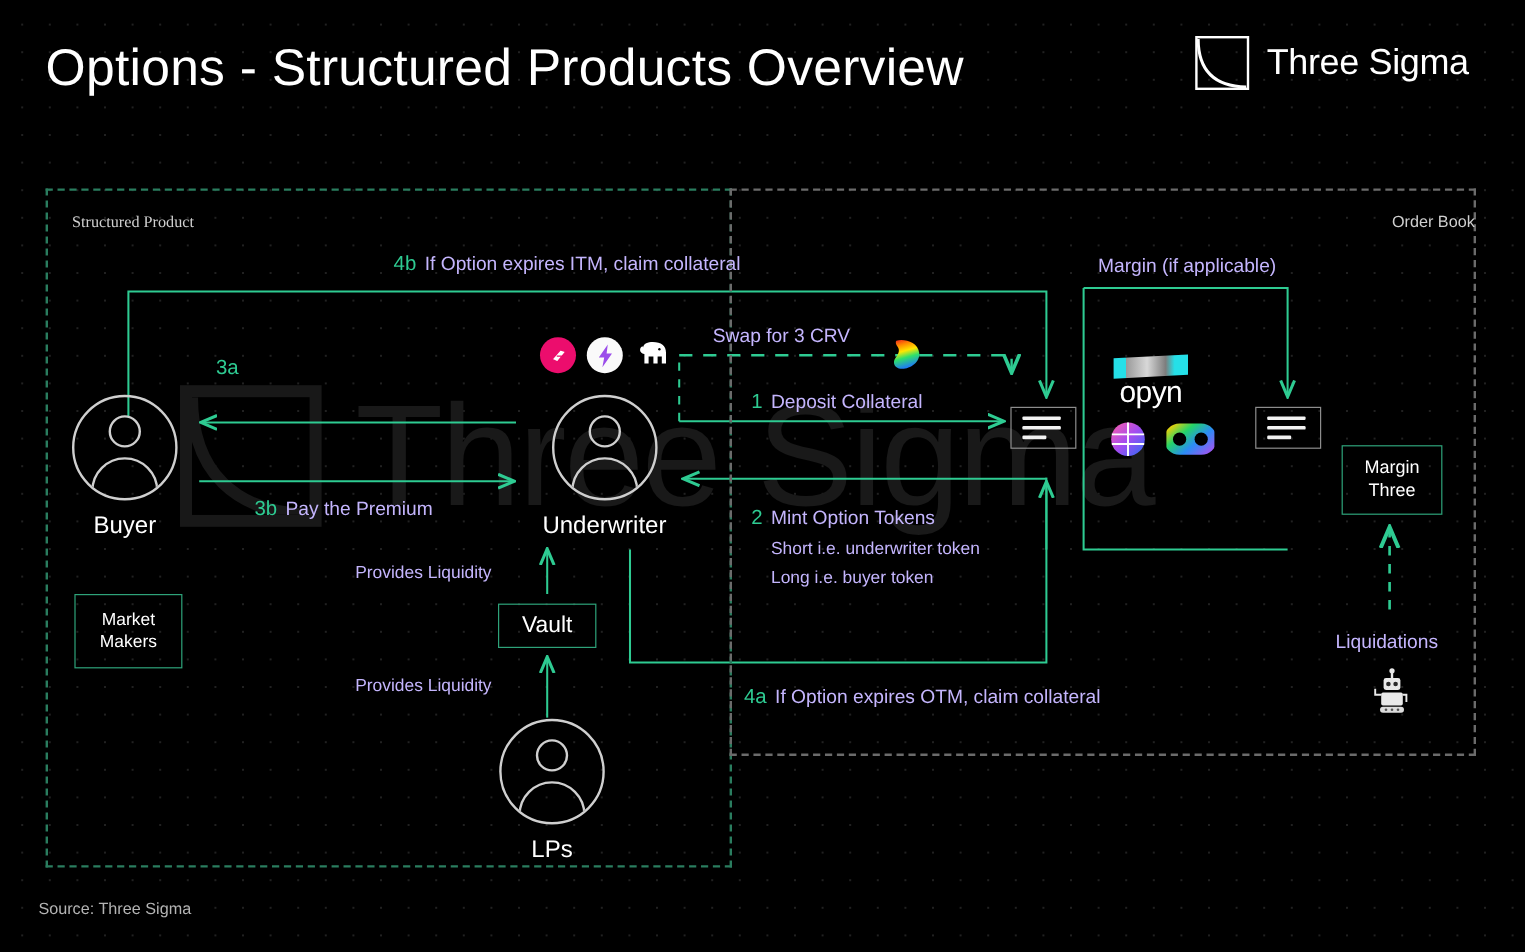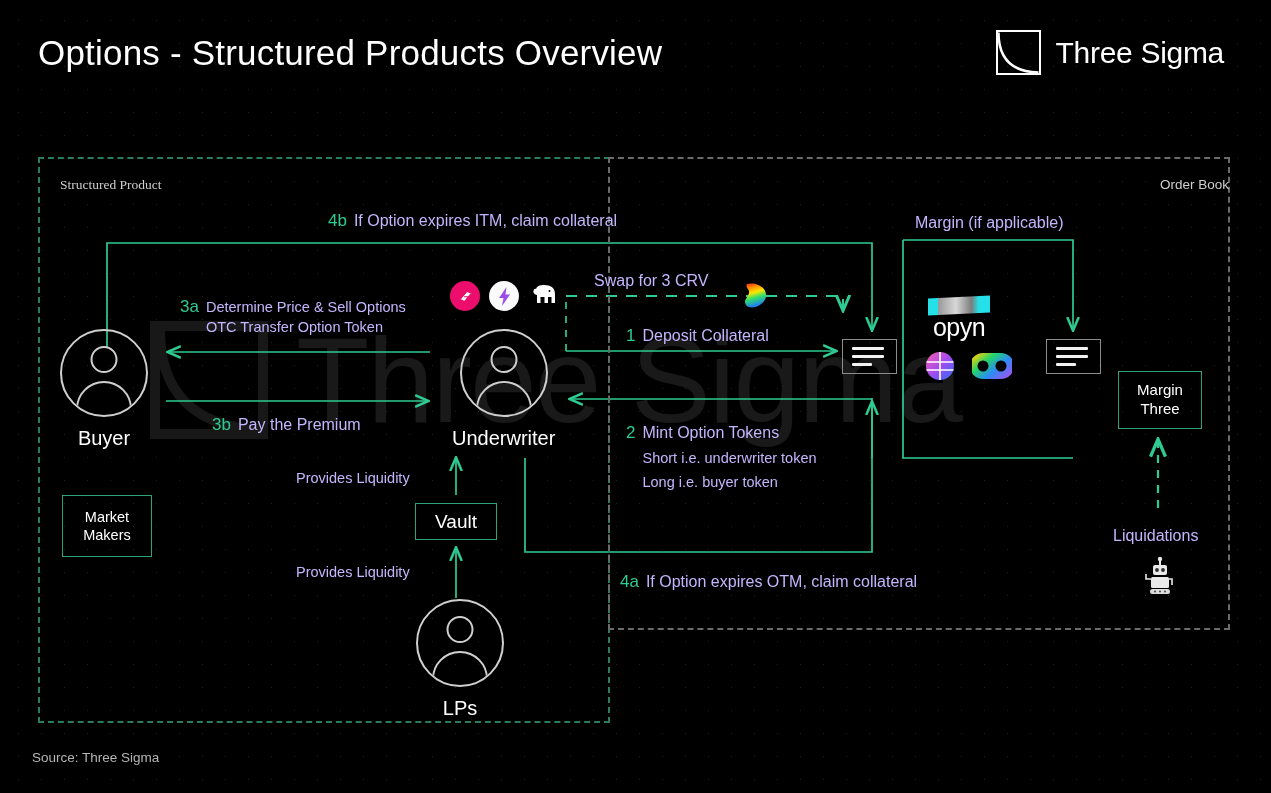--- a/index.html
+++ b/index.html
@@ -9,21 +9,21 @@
 
   
   #grid{position:absolute;inset:0;
         background-image:radial-gradient(circle, rgba(255,255,255,.13) 0.7px, transparent 0.8px);
         background-size:23px 23px;background-position:7px 9px;
         pointer-events:none;z-index:0;}
 
   .lay{position:absolute;z-index:3;}
 
   
-  #title{left:38px;top:33px;font-size:35px;font-weight:400;color:#fff;letter-spacing:.2px;}
+  #title{left:38px;top:33px;font-size:43px;font-weight:400;color:#fff;letter-spacing:.2px;}
   #logo{right:47px;top:30px;display:flex;align-items:center;gap:15px;}
   #logoMark{width:45px;height:45px;border:2.5px solid #fff;position:relative;box-sizing:border-box;}
   #logoMark svg{position:absolute;left:-2px;top:-2px;}
   #logoText{font-size:30px;color:#fff;letter-spacing:-.3px;}
 
   
   #wm{position:absolute;left:150px;top:320px;z-index:1;display:flex;align-items:center;gap:28px;
       opacity:1;pointer-events:none;}
   #wmMark{width:118px;height:118px;border:10px solid #181818;position:relative;box-sizing:border-box;}
   #wmText{font-size:120px;color:#191919;letter-spacing:-2px;line-height:1;}
@@ -299,24 +299,20 @@
   </span>
 </div>
 
 <div class="lay inline" id="l4b">
   <span class="step">4b</span>
   <span class="lab big">If Option expires ITM, claim collateral</span>
 </div>
 
 <div class="lay inline" id="l3a">
   <span class="step">3a</span>
-  <span class="stack">
-    <span class="lab">Determine Price &amp; Sell Options</span>
-    <span class="lab">OTC Transfer Option Token</span>
-  </span>
 </div>
 
 <div class="lay inline" id="l3b">
   <span class="step">3b</span>
   <span class="lab big">Pay the Premium</span>
 </div>
 
 <div class="lay lab big" id="lSwap">Swap for  3 CRV</div>
 
 <div class="lay inline" id="l1">

